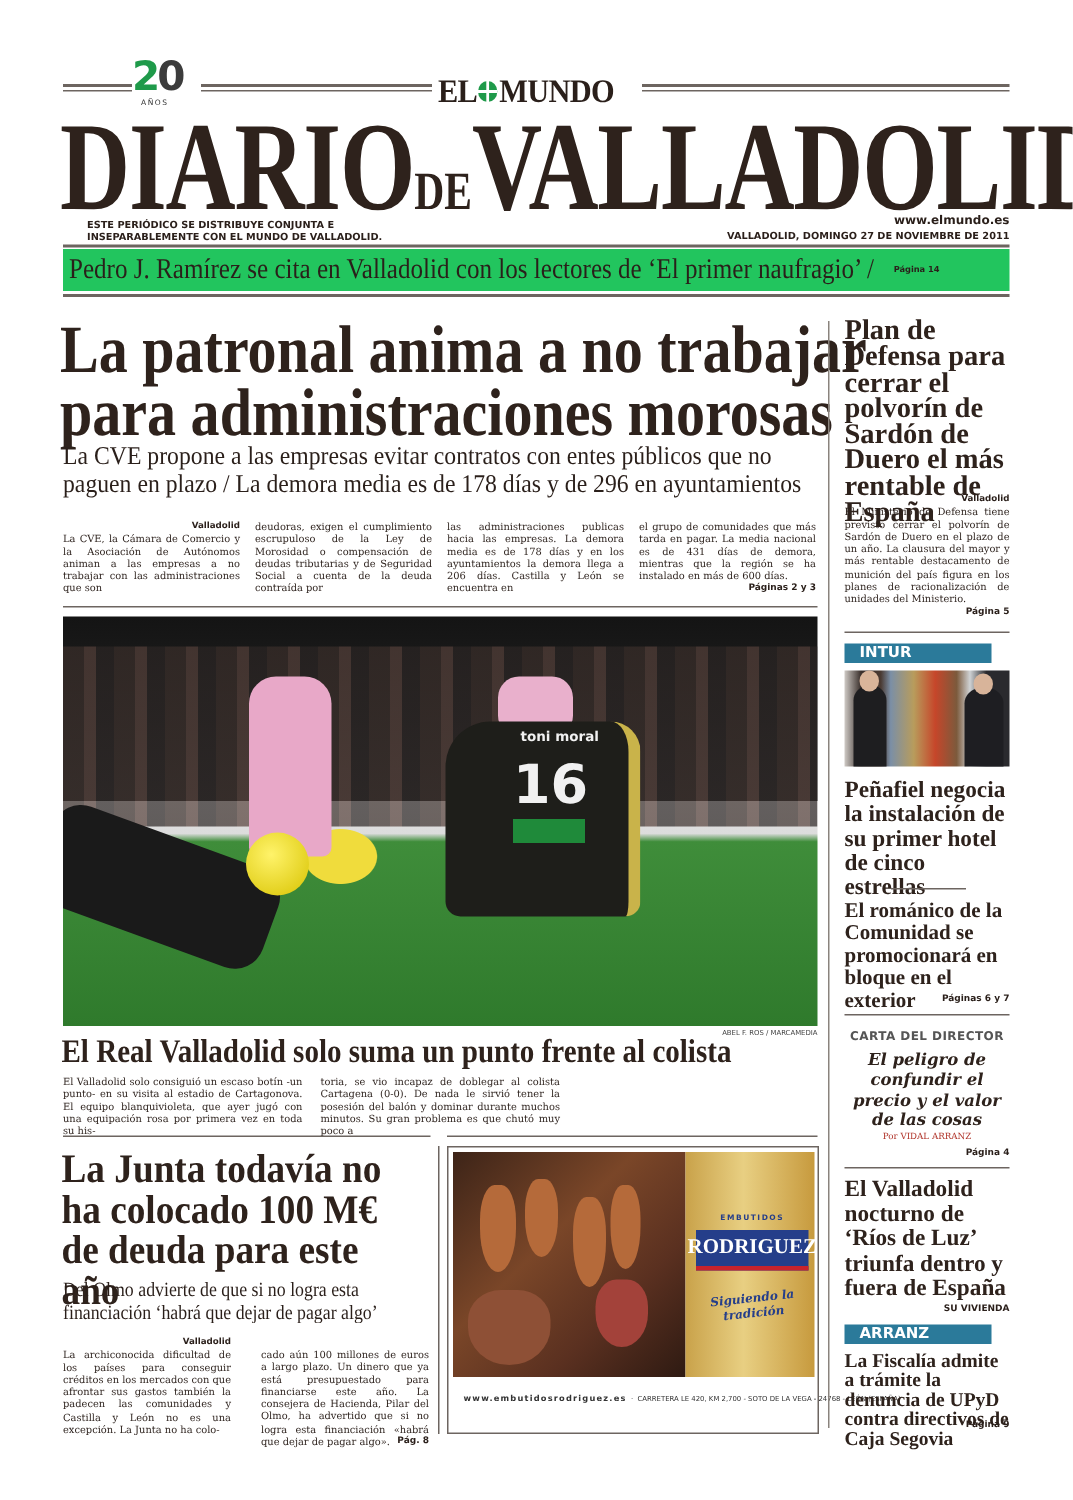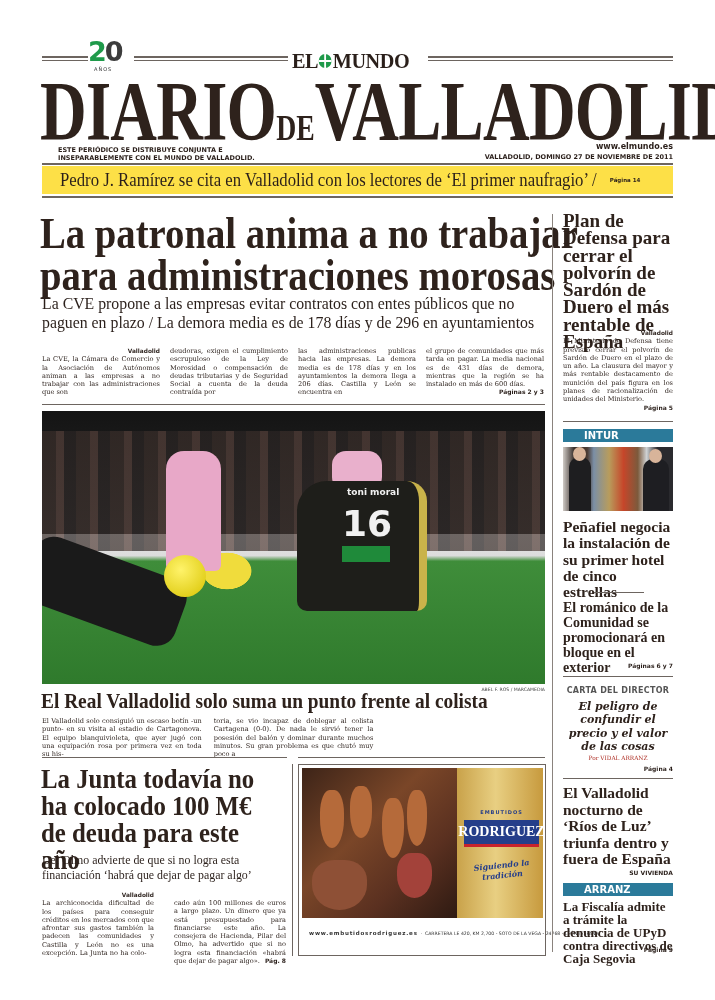--- a/index.html
+++ b/index.html
@@ -17,21 +17,21 @@
   .elmundo .globe::before { content: ""; position: absolute; left: 0; right: 0; top: 6px; height: 2px; background: #fff; }
   .elmundo .globe::after { content: ""; position: absolute; top: 0; bottom: 0; left: 6px; width: 2px; background: #fff; }
   .mast-title { position: absolute; left: 40px; top: 70px; font-family: "Liberation Serif", serif; font-weight: bold; font-size: 84px; line-height: 84px; color: #2e221c; white-space: nowrap; transform: scaleX(0.77); transform-origin: left top; letter-spacing: -1px; }
   .mast-title .de { font-size: 36px; letter-spacing: 0; }
 
   .tag-left { position: absolute; left: 42px; top: 146px; font-family: "DejaVu Sans", sans-serif; font-size: 6.5px; line-height: 8px; font-weight: bold; color: #2a1f1a; width: 240px; text-transform: uppercase; margin-left: 16px; }
   .tag-url { position: absolute; right: 42px; top: 142px; font-family: "DejaVu Sans", sans-serif; font-weight: bold; font-size: 8px; color: #2a1f1a; text-align: right; }
   .tag-date { position: absolute; right: 42px; top: 153px; font-family: "DejaVu Sans", sans-serif; font-weight: bold; font-size: 6.5px; color: #2a1f1a; text-align: right; }
 
   .rule { position: absolute; background: #6d6560; }
-  .promo { position: absolute; left: 42px; top: 166px; width: 631px; height: 28px; background: #fde047; display: flex; align-items: center; padding-left: 18px; white-space: nowrap; }
+  .promo { position: absolute; left: 42px; top: 166px; width: 631px; height: 28px; background: #22c55e; display: flex; align-items: center; padding-left: 4px; white-space: nowrap; }
   .promo .t { font-family: "Liberation Serif", serif; font-size: 19px; color: #2a1f1a; transform: scaleX(0.88); transform-origin: left center; display: inline-block; }
   .promo .pg { font-family: "DejaVu Sans", sans-serif; font-size: 5.5px; font-weight: bold; }
 
   
   .lead-h { position: absolute; left: 40px; top: 212px; width: 520px; font-family: "Liberation Serif", serif; font-weight: bold; font-size: 45px; line-height: 42px; color: #2e221c; white-space: nowrap; transform: scaleX(0.86); transform-origin: left top; }
   .lead-sub { position: absolute; left: 42px; top: 294px; width: 520px; font-family: "Liberation Serif", serif; font-size: 17px; line-height: 19px; color: #2a1f1a; white-space: nowrap; transform: scaleX(0.93); transform-origin: left top; }
 
   .cols4 { position: absolute; left: 42px; top: 347px; width: 502px; display: grid; grid-template-columns: repeat(4, 1fr); column-gap: 10px; }
   .body-s { font-family: "DejaVu Serif", serif; font-size: 6.6px; line-height: 8.3px; color: #2a1f1a; text-align: justify; }
   .byline { font-family: "DejaVu Sans", sans-serif; font-weight: bold; font-size: 5.8px; text-align: right; display: block; }
@@ -73,21 +73,21 @@
   .ad .slogan { position: absolute; left: 162px; top: 95px; width: 82px; text-align: center; font-family: "DejaVu Serif", serif; font-style: italic; font-weight: bold; font-size: 8px; color: #253e8a; transform: rotate(-6deg); }
   .ad .foot { position: absolute; left: 10px; top: 165px; width: 230px; font-family: "DejaVu Sans", sans-serif; font-size: 4.6px; color: #333; white-space: nowrap; }
   .ad .foot b { font-size: 5.5px; letter-spacing: 0.8px; }
 
   
   .vrule { position: absolute; left: 552px; top: 214px; width: 1px; height: 738px; background: #8a837d; }
   .side { position: absolute; left: 563px; width: 110px; }
   .side-h { font-family: "Liberation Serif", serif; font-weight: bold; color: #2e221c; }
   .side-h1 { top: 212px; font-size: 19px; line-height: 17.3px; }
   .side-body1 { top: 329px; }
-  .section-bar { position: absolute; left: 563px; width: 110px; height: 13px; background: #2b7a9a; color: #fff; font-family: "DejaVu Sans", sans-serif; font-weight: bold; font-size: 10px; line-height: 13px; padding-left: 21px; }
+  .section-bar { position: absolute; left: 563px; width: 98px; height: 13px; background: #2b7a9a; color: #fff; font-family: "DejaVu Sans", sans-serif; font-weight: bold; font-size: 10px; line-height: 13px; padding-left: 10px; }
   .intur-img { position: absolute; left: 563px; top: 447px; width: 110px; height: 64px; background: linear-gradient(90deg, #cfcac5 0%, #3a302c 10%, #4a3a32 22%, #7b8fa6 28%, #b89c5c 42%, #c6462a 55%, #7c5a3c 68%, #cfd2d4 76%, #2a2a2e 86%, #2a2a2e 100%); }
   .intur-img .man1 { position: absolute; left: 6px; top: 10px; width: 22px; height: 54px; background: #1e1e20; border-radius: 10px 10px 0 0; }
   .intur-img .man1::before { content: ""; position: absolute; left: 4px; top: -10px; width: 13px; height: 14px; border-radius: 50%; background: #d9b59a; }
   .intur-img .man2 { position: absolute; left: 80px; top: 12px; width: 26px; height: 52px; background: #1e1e22; border-radius: 10px 10px 0 0; }
   .intur-img .man2::before { content: ""; position: absolute; left: 6px; top: -10px; width: 13px; height: 14px; border-radius: 50%; background: #d8b49a; }
   .side-h2 { top: 519px; font-size: 15.5px; line-height: 16.3px; }
   .short-rule { position: absolute; left: 594px; top: 592px; width: 50px; height: 1px; background: #6d6560; }
   .side-h3 { top: 600px; font-size: 14px; line-height: 15px; }
   .carta-title { position: absolute; left: 563px; top: 686px; width: 110px; text-align: center; font-family: "DejaVu Sans", sans-serif; font-weight: bold; font-size: 8px; color: #555; letter-spacing: 0.3px; }
   .carta-h { position: absolute; left: 563px; top: 700px; width: 110px; text-align: center; font-family: "DejaVu Serif", serif; font-style: italic; font-weight: bold; font-size: 11px; line-height: 13.3px; color: #2e221c; }

